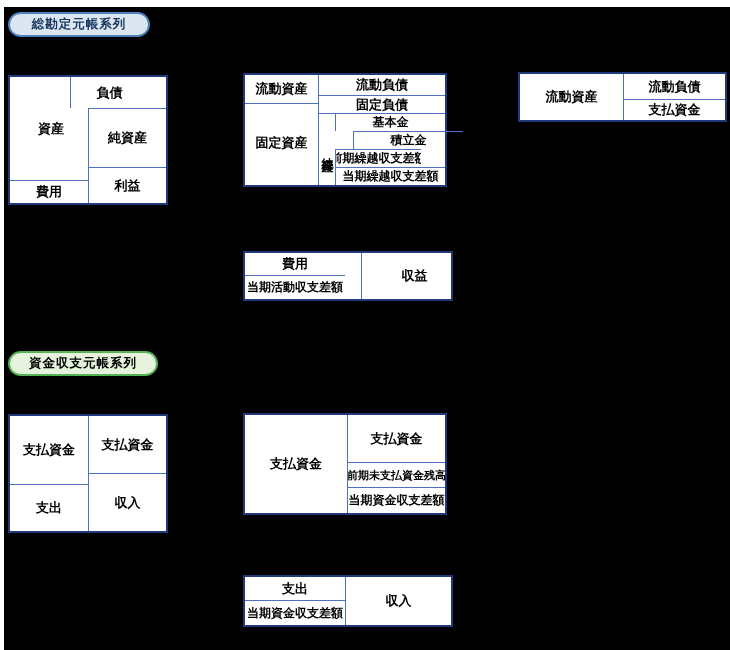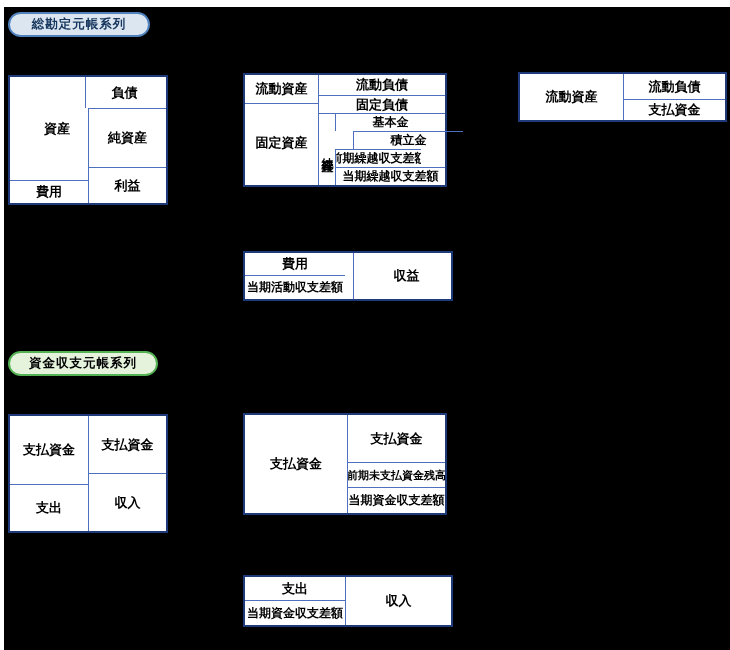--- a/index.html
+++ b/index.html
@@ -55,23 +55,23 @@
 <body>
 
 <div id="canvas">
   <div id="blackboard"></div>
 
   <div class="badge blue" style="left:8px; top:12px; width:142px; height:25px;">
     <span>総勘定元帳系列</span>
   </div>
 
   <div class="tbl" style="left:8px; top:75px; width:160px; height:130px;">
-    <div class="cell" style="left:8px; top:0; width:78px; height:103px;">資産</div>
+    <div class="cell" style="left:2px; top:0; width:78px; height:103px;">資産</div>
     <div class="cell bt" style="left:0; top:103px; width:78px; height:23px;">費用</div>
-    <div class="cell bl" style="left:75px; top:0; width:78px; height:31px;">負債</div>
+    <div class="cell bl" style="left:60px; top:0; width:78px; height:31px;">負債</div>
     <div class="cell bl bt" style="left:78px; top:31px; width:78px; height:59px;">純資産</div>
     <div class="cell bl bt" style="left:78px; top:90px; width:78px; height:36px;">利益</div>
   </div>
 
   <div class="tbl" style="left:243px; top:73px; width:204px; height:114px;">
     <div class="cell" style="left:0; top:0; width:73px; height:28px;">流動資産</div>
     <div class="cell bt" style="left:0; top:28px; width:73px; height:78px;">固定資産</div>
     <div class="cell bl" style="left:73px; top:0; width:127px; height:20px;">流動負債</div>
     <div class="cell bl bt" style="left:73px; top:20px; width:127px; height:18px;">固定負債</div>
     <div class="cell bl bt vtext" style="left:73px; top:38px; width:17px; height:72px;">純資産</div>
@@ -83,21 +83,21 @@
 
   <div class="tbl" style="left:518px; top:72px; width:209px; height:50px;">
     <div class="cell" style="left:0; top:0; width:103px; height:46px;">流動資産</div>
     <div class="cell bl" style="left:103px; top:0; width:102px; height:25px;">流動負債</div>
     <div class="cell bl bt" style="left:103px; top:25px; width:102px; height:21px;">支払資金</div>
   </div>
 
   <div class="tbl" style="left:243px; top:251px; width:210px; height:50px;">
     <div class="cell" style="left:0; top:0; width:100px; height:22px;">費用</div>
     <div class="cell bt sm" style="left:0; top:22px; width:100px; height:24px;">当期活動収支差額</div>
-    <div class="cell bl" style="left:108px; top:0; width:106px; height:46px;">収益</div>
+    <div class="cell bl" style="left:116px; top:0; width:106px; height:46px;">収益</div>
   </div>
 
   <div class="badge green" style="left:8px; top:351px; width:150px; height:25px;">
     <span>資金収支元帳系列</span>
   </div>
 
   <div class="tbl" style="left:8px; top:414px; width:160px; height:119px;">
     <div class="cell" style="left:0; top:0; width:78px; height:68px;">支払資金</div>
     <div class="cell bt" style="left:0; top:68px; width:78px; height:47px;">支出</div>
     <div class="cell bl" style="left:78px; top:0; width:78px; height:57px;">支払資金</div>

